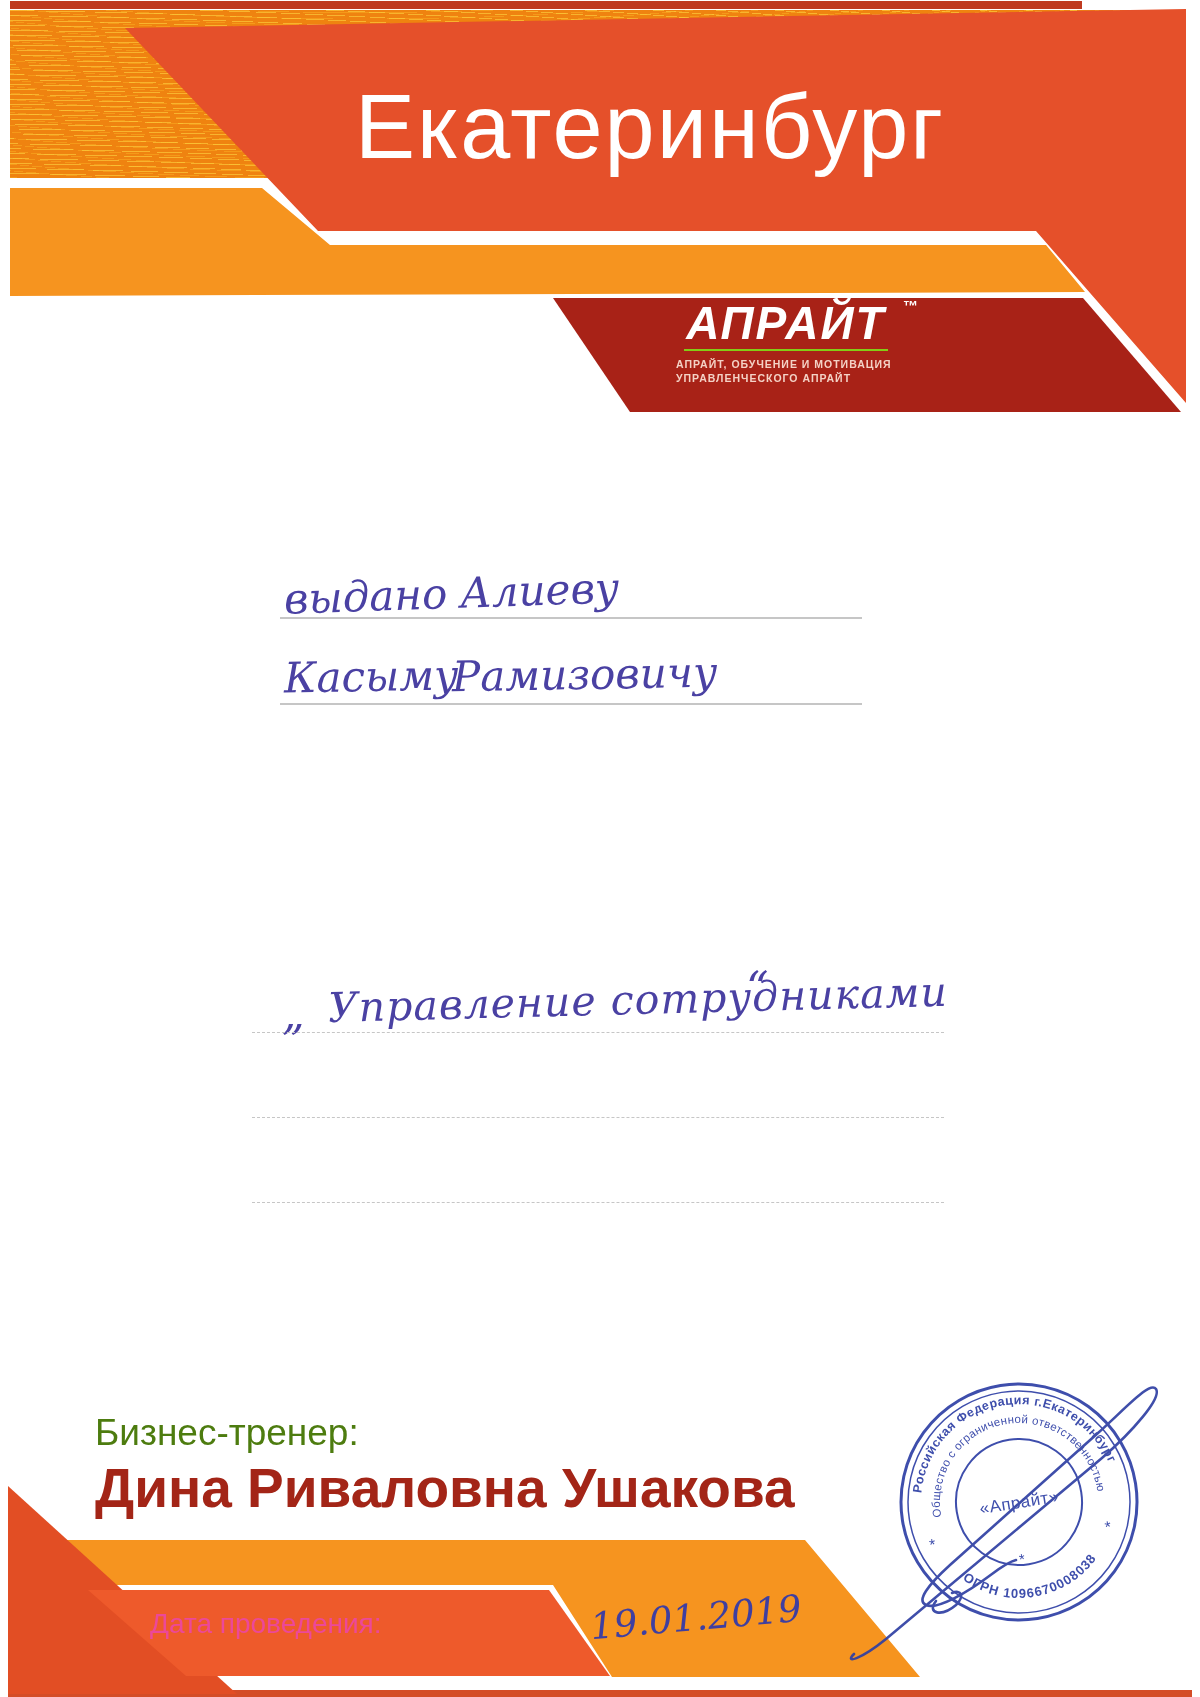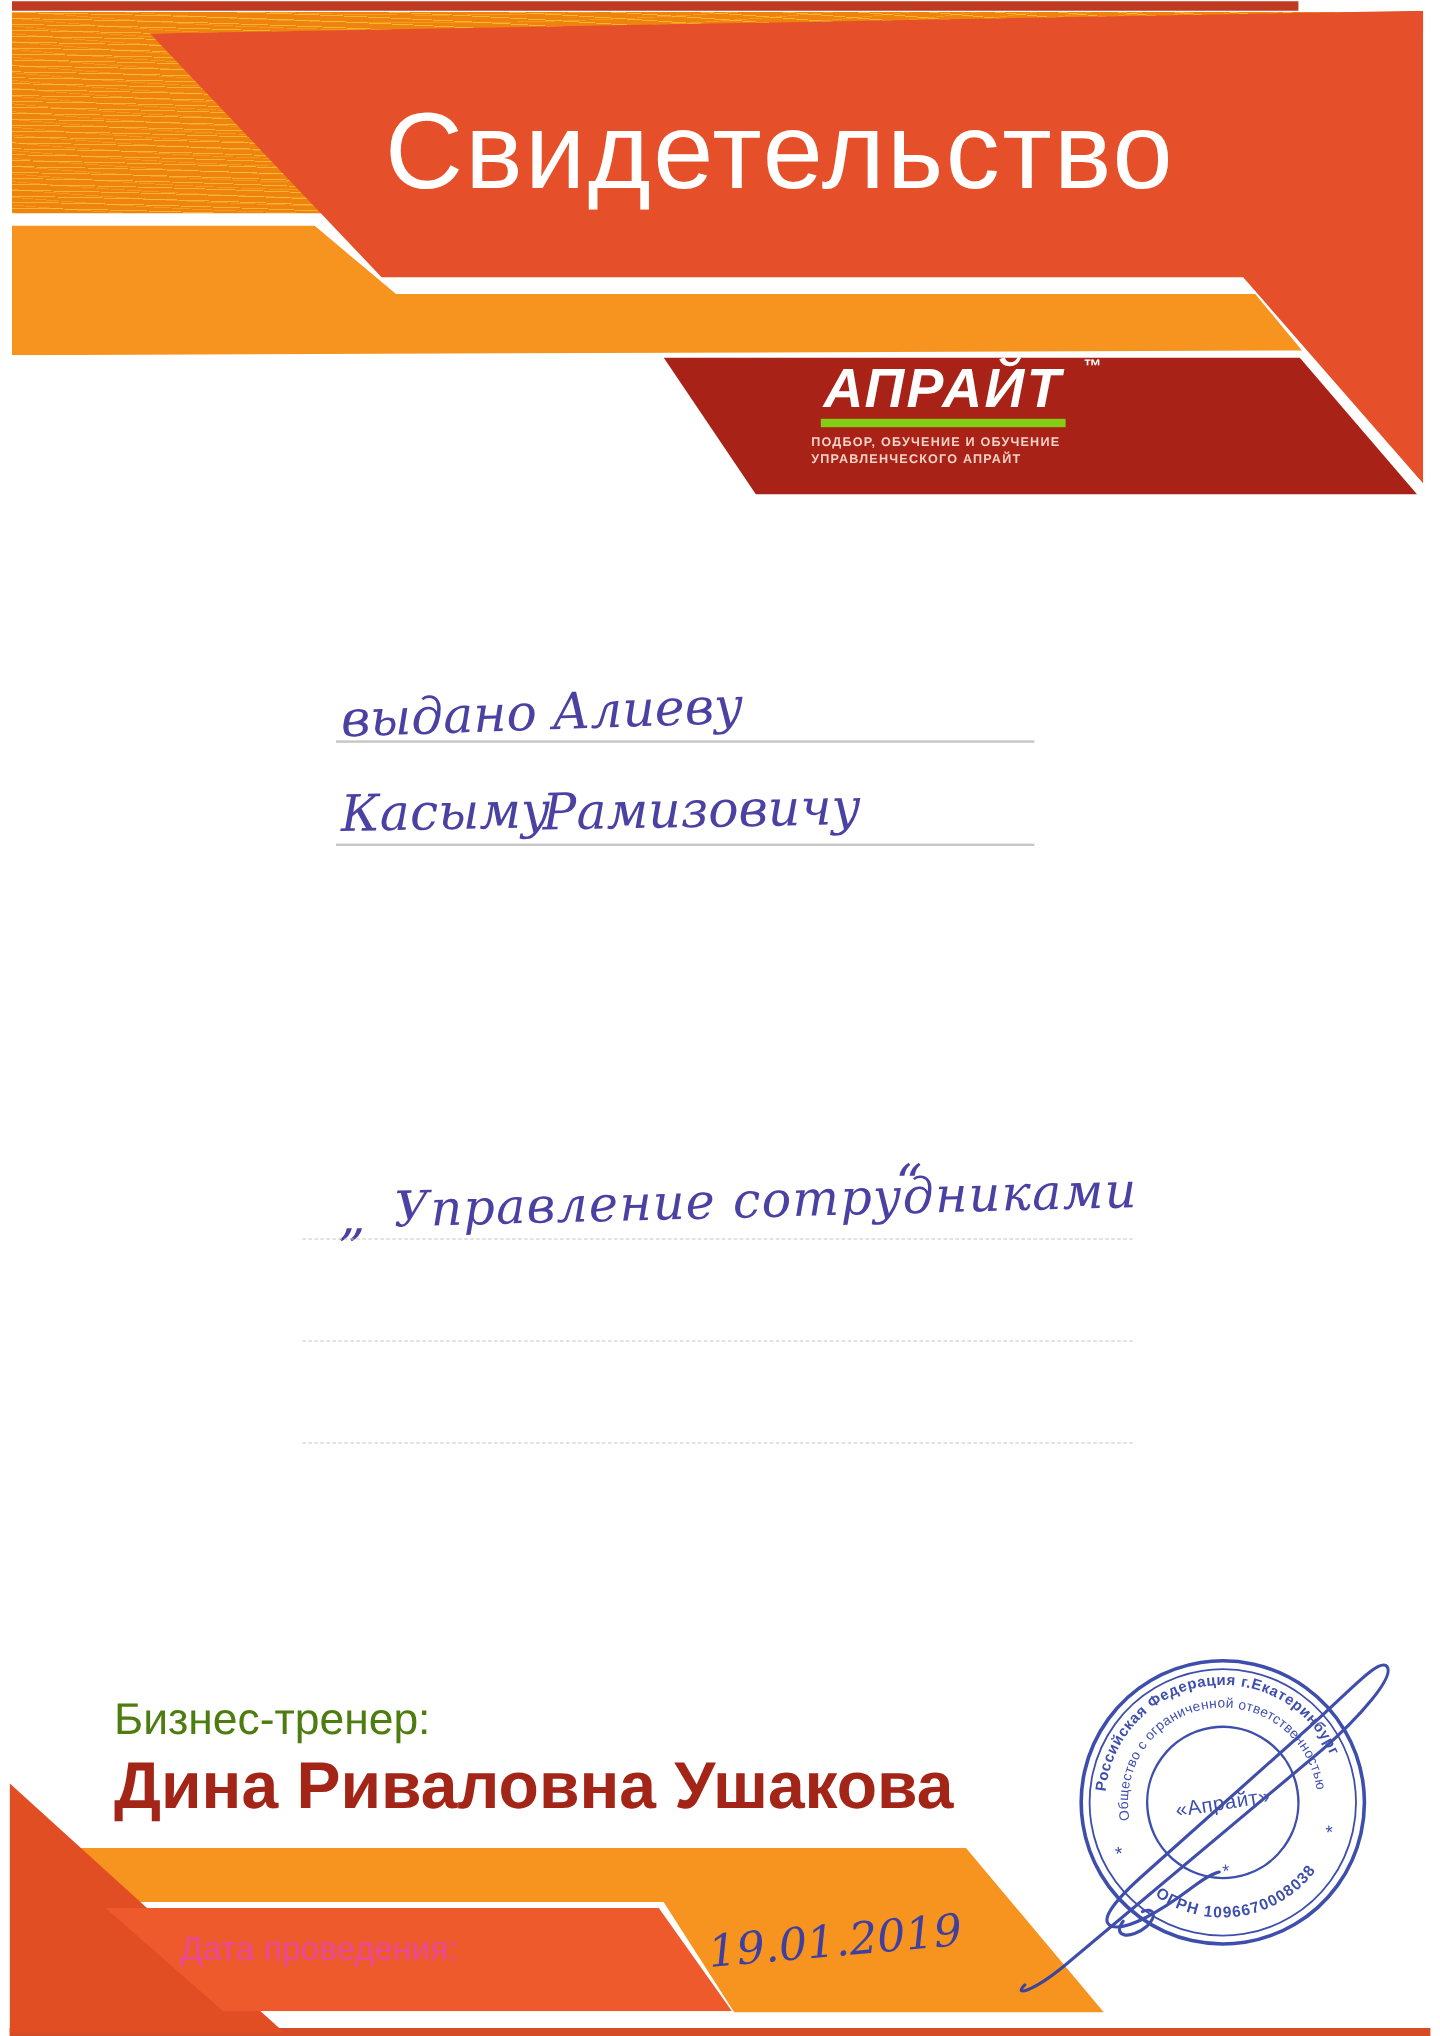--- a/index.html
+++ b/index.html
@@ -30,21 +30,21 @@
   .ribbon-dark{background:#ee5a2b;clip-path:polygon(88px 1590px,549px 1590px,610px 1676px,186px 1676px);}
 
   
   .title{
     position:absolute;left:300px;top:76px;width:700px;text-align:center;
     font-size:90px;font-weight:400;color:#ffffff;letter-spacing:2px;
   }
   .logo-block{position:absolute;left:676px;top:300px;width:220px;color:#fff;text-align:center;}
   .logo-name{
     display:inline-block;font-size:46px;font-weight:bold;font-style:italic;
-    letter-spacing:2px;border-bottom:7px solid #84cc16;padding:0 2px 3px 2px;line-height:1;
+    letter-spacing:2px;border-bottom:2px solid #84cc16;padding:0 2px 3px 2px;line-height:1;
   }
   .logo-tm{position:absolute;top:-2px;right:-24px;font-size:15px;font-weight:bold;font-style:normal;}
   .logo-tagline{margin-top:6px;font-size:10.5px;letter-spacing:1px;color:#f4d2c6;line-height:1.35;font-weight:bold;text-align:left;}
 
   .hw{font-family:"DejaVu Serif",serif;font-style:italic;color:#4a41a3;}
   .hw-issued{position:absolute;left:284px;top:572px;font-size:42px;transform:rotate(-2deg);}
   .hw-name1{position:absolute;left:460px;top:566px;font-size:42px;transform:rotate(-2deg);}
   .hw-name2a{position:absolute;left:284px;top:652px;font-size:42px;transform:rotate(-1deg);}
   .hw-name2b{position:absolute;left:452px;top:650px;font-size:42px;transform:rotate(-1deg);}
 
@@ -80,26 +80,26 @@
   <div class="shape strip-bottom"></div>
   <div class="shape band-guilloche"></div>
   <div class="shape strip-top"></div>
   <div class="shape banner-main"></div>
   <div class="shape band-light-mid"></div>
   <div class="shape band-maroon"></div>
   <div class="shape ribbon-light"></div>
   <div class="shape triangle-red"></div>
   <div class="shape ribbon-dark"></div>
 
-  <div class="title">Свидетельство</div>
+  <div class="title">Екатеринбург</div>
 
   <div class="logo-block">
     <span class="logo-name"><span>АПРАЙТ</span><span class="logo-tm">™</span></span>
     <div class="logo-tagline">
-      <div>ПОДБОР, ОБУЧЕНИЕ И ОБУЧЕНИЕ</div>
+      <div>АПРАЙТ, ОБУЧЕНИЕ И МОТИВАЦИЯ</div>
       <div>УПРАВЛЕНЧЕСКОГО  АПРАЙТ</div>
     </div>
   </div>
 
   <div class="hw hw-issued">выдано</div>
   <div class="hw hw-name1">Алиеву</div>
   <div class="hw hw-name2a">Касыму</div>
   <div class="hw hw-name2b">Рамизовичу</div>
   <div class="rule rule-1"></div>
   <div class="rule rule-2"></div>

